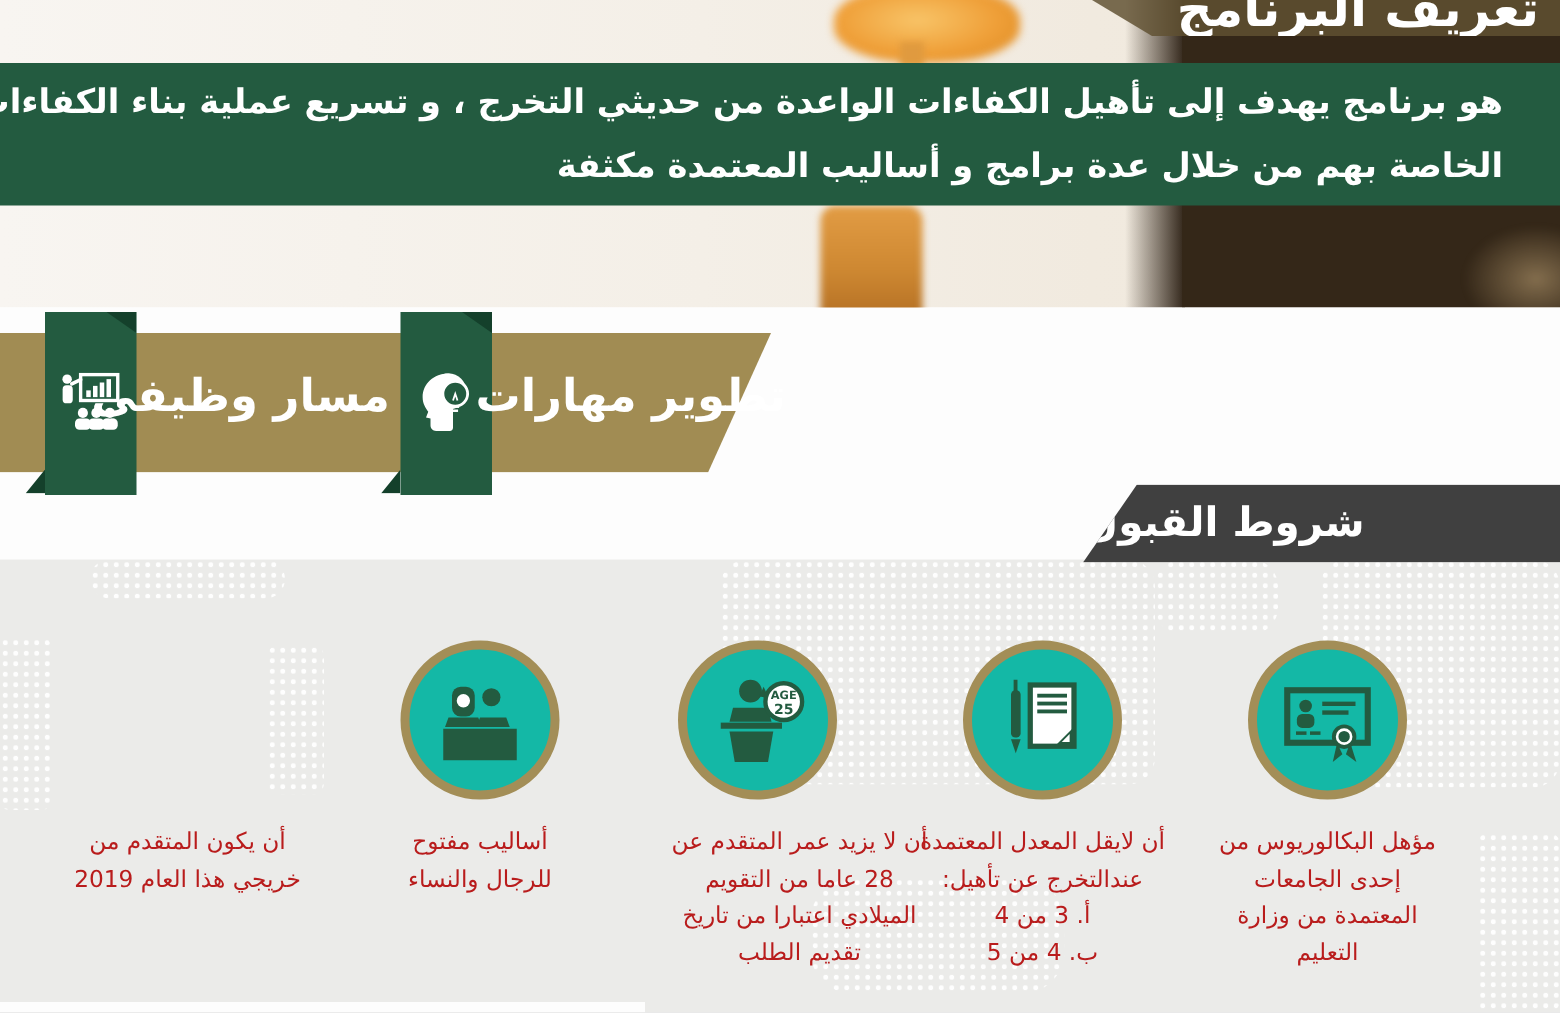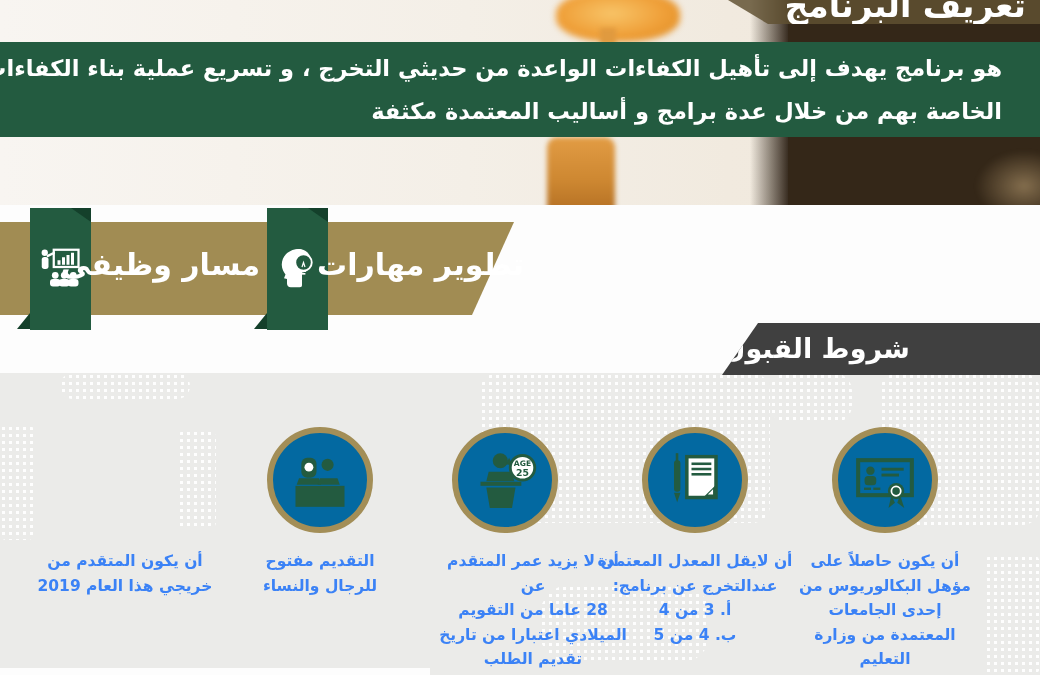--- a/index.html
+++ b/index.html
@@ -79,25 +79,25 @@
   .d2{left:880px;top:0;width:160px;height:152px;}
   .d3{left:0;top:52px;width:34px;height:115px;border-radius:6px;}
   .d4{left:540px;top:212px;width:170px;height:78px;border-radius:30px;}
   .d5{left:985px;top:182px;width:55px;height:120px;border-radius:8px;}
   .d6{left:60px;top:0;width:130px;height:26px;}
   .d7{left:770px;top:0;width:82px;height:50px;}
   .d8{left:178px;top:57px;width:38px;height:100px;border-radius:8px;}
   .bottom-strip{position:absolute;left:0;top:295px;width:430px;height:7px;background:rgba(255,255,255,.9);}
   
   .req-circle{position:absolute;top:427px;width:94px;height:94px;border-radius:50%;
-    background:#0369a1;border:6px solid #a38e57;z-index:2;box-sizing:content-box;}
+    background:#14b8a6;border:6px solid #a38e57;z-index:2;box-sizing:content-box;}
   .req-circle svg{position:absolute;left:12px;top:12px;}
   .c1{left:72px;} .c2{left:267px;} .c3{left:452px;} .c4{left:642px;} .c5{left:832px;}
   .req-text{position:absolute;top:549px;width:200px;z-index:2;text-align:center;direction:rtl;
-    color:#3b82f6;font-weight:bold;font-size:15.5px;line-height:24.5px;}
+    color:#b91c1c;font-weight:normal;font-size:15.5px;line-height:24.5px;}
   .t1{left:25px;} .t2{left:220px;} .t3{left:405px;margin-left:28px;} .t4{left:595px;} .t5{left:785px;}
   .req-text span{display:block;}
 </style>
 </head>
 <body>
 
 <div class="poster">
 
   <div class="photo">
     <div class="tassel-knot"></div>
@@ -237,36 +237,35 @@
       </g>
       <circle cx="39.5" cy="39.5" r="4" fill="none" stroke="#fff" stroke-width="1.5"></circle>
     </svg>
   </div>
 
   <div class="req-text t1">
     <span>أن يكون المتقدم من</span>
     <span>خريجي هذا العام 2019</span>
   </div>
   <div class="req-text t2">
-    <span>التقديم مفتوح</span>
+    <span>أساليب مفتوح</span>
     <span>للرجال والنساء</span>
   </div>
   <div class="req-text t3">
     <span>أن لا يزيد عمر المتقدم عن</span>
     <span>28 عاما من التقويم</span>
     <span>الميلادي اعتبارا من تاريخ</span>
     <span>تقديم الطلب</span>
   </div>
   <div class="req-text t4">
     <span>أن لايقل المعدل المعتمدة</span>
-    <span>عندالتخرج عن برنامج:</span>
+    <span>عندالتخرج عن تأهيل:</span>
     <span>أ. 3 من 4</span>
     <span>ب. 4 من 5</span>
   </div>
   <div class="req-text t5">
-    <span>أن يكون حاصلاً على</span>
     <span>مؤهل البكالوريوس من</span>
     <span>إحدى الجامعات</span>
     <span>المعتمدة من وزارة</span>
     <span>التعليم</span>
   </div>
 
 </div>
 
 </body></html>

